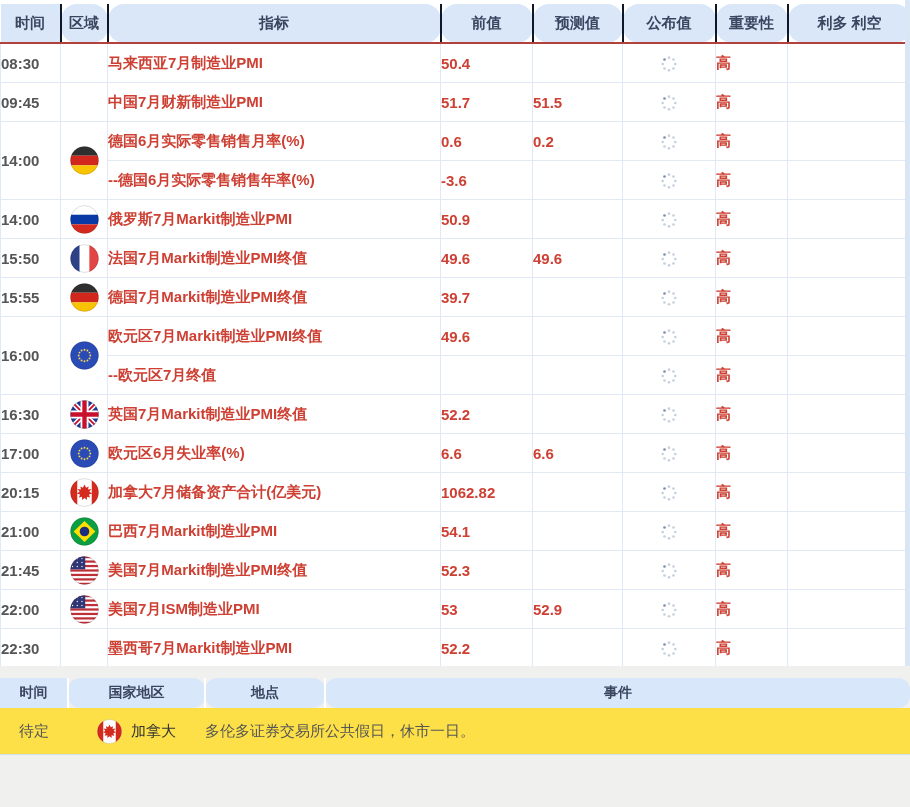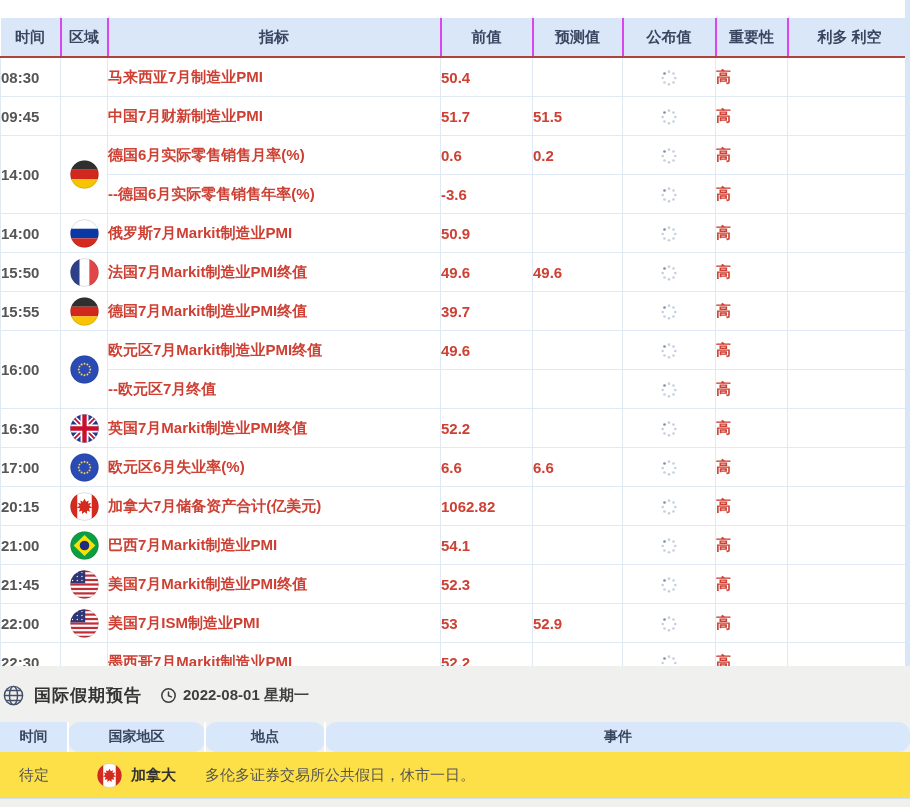--- a/index.html
+++ b/index.html
@@ -5,28 +5,28 @@
   :root{
     --header-bg:#d9e7f8; --header-text:#3a4660; --red:#cd4033; --red-line:#b0413c;
     --grid:#e0eaf5; --time-text:#555555; --section-bg:#f0f0ef; --strip:#d9e6f6;
     --hol-border:#cfe0f2; --dark-text:#333333;
   }
   html,body{margin:0;padding:0;}
   body{
     width:910px;height:807px;overflow:hidden;position:relative;background:#fff;
     font-family:"Liberation Sans","DejaVu Sans",sans-serif;
   }
-  .page{padding-top:18px;}
+  .page{padding-top:4px;}
   
   table.cal{width:910px;border-collapse:collapse;table-layout:fixed;}
   table.cal thead th{
     background:var(--header-bg);color:var(--header-text);font-size:15px;font-weight:bold;
     height:38px;border-bottom:2px solid var(--red-line);padding:0;
   }
-  table.cal thead th + th{border-left:2px solid #d946ef;}
+  table.cal thead th + th{border-left:2px solid #0f172a;border-radius:16px;}
   table.cal tbody td{
     border:1px solid var(--grid);height:38px;padding:0;font-size:15px;background:#fff;
   }
   td.time{color:var(--time-text);text-align:left;font-weight:bold;}
   td.flag-cell{text-align:center;}
   td.flag-cell svg{vertical-align:middle;}
   td.ind{color:var(--red);font-weight:bold;text-align:left;padding-left:17px;cursor:pointer;}
   td.val,td.imp{color:var(--red);font-weight:bold;text-align:left;}
   td.pub{text-align:center;}
   td.pub svg{vertical-align:middle;}
@@ -43,21 +43,21 @@
   .section-date{font-size:15px;font-weight:bold;color:#3f3f3f;}
   table.hol{width:910px;border-collapse:collapse;table-layout:fixed;margin-top:12px;}
   table.hol thead th{
     background:#d9e7fa;color:var(--header-text);font-size:14px;font-weight:bold;height:30px;padding:0;
   }
   table.hol thead th + th{border-left:2px solid #fff;border-radius:12px;}
   table.hol tbody td{
     background:#fde047;height:46px;padding:0;font-size:15px;border-bottom:1px solid var(--hol-border);
   }
   td.h-time{color:var(--time-text);text-align:center;}
-  td.h-country{color:var(--dark-text);font-weight:bold;}
+  td.h-country{color:var(--dark-text);font-weight:normal;}
   .country-wrap{display:flex;align-items:center;justify-content:center;gap:9px;}
   td.h-loc{color:var(--time-text);text-align:left;padding-left:3px;}
   td.h-event{color:var(--time-text);text-align:left;padding-left:25px;}
   
   .right-strip{position:absolute;top:0;right:0;width:5px;height:666px;background:var(--strip);}
 </style>
 </head>
 <body>
 
 <div class="page">
@@ -546,37 +546,20 @@
               <circle cx="4.5" cy="13.5" r="1.35" fill="#c6d1df"></circle>
               <circle cx="2.7" cy="9.0" r="1.35" fill="#c6d1df"></circle>
             </svg></td>
           <td class="imp">高</td>
           <td class="bull"></td>
         </tr>
       </tbody>
   </table>
 
   <div class="holiday-section">
-    <div class="section-head">
-      <span class="globe">
-        <svg width="23" height="23" viewBox="0 0 24 24" fill="none" stroke="#44506a" stroke-width="1.5">
-          <circle cx="12" cy="12" r="9.5"></circle>
-            <ellipse cx="12" cy="12" rx="4.2" ry="9.5"></ellipse>
-          <path d="M2.8 12 H21.2 M4.2 6.8 H19.8 M4.2 17.2 H19.8"></path>
-        </svg>
-      </span>
-      <span class="section-title">国际假期预告</span>
-      <span class="clock">
-        <svg width="17" height="17" viewBox="0 0 16 16" fill="none" stroke="#3c3c3c" stroke-width="1.4">
-          <circle cx="8" cy="8" r="6.3"></circle>
-            <path d="M8 4.6 V8.2 L10.7 9.3" stroke-linecap="round"></path>
-        </svg>
-      </span>
-      <span class="section-date">2022-08-01 星期一</span>
-    </div>
 
     <table class="hol">
       <colgroup>
         <col style="width:68px">
           <col style="width:137px">
           <col style="width:120px">
           <col style="width:585px">
       </colgroup>
       <thead>
         <tr>

